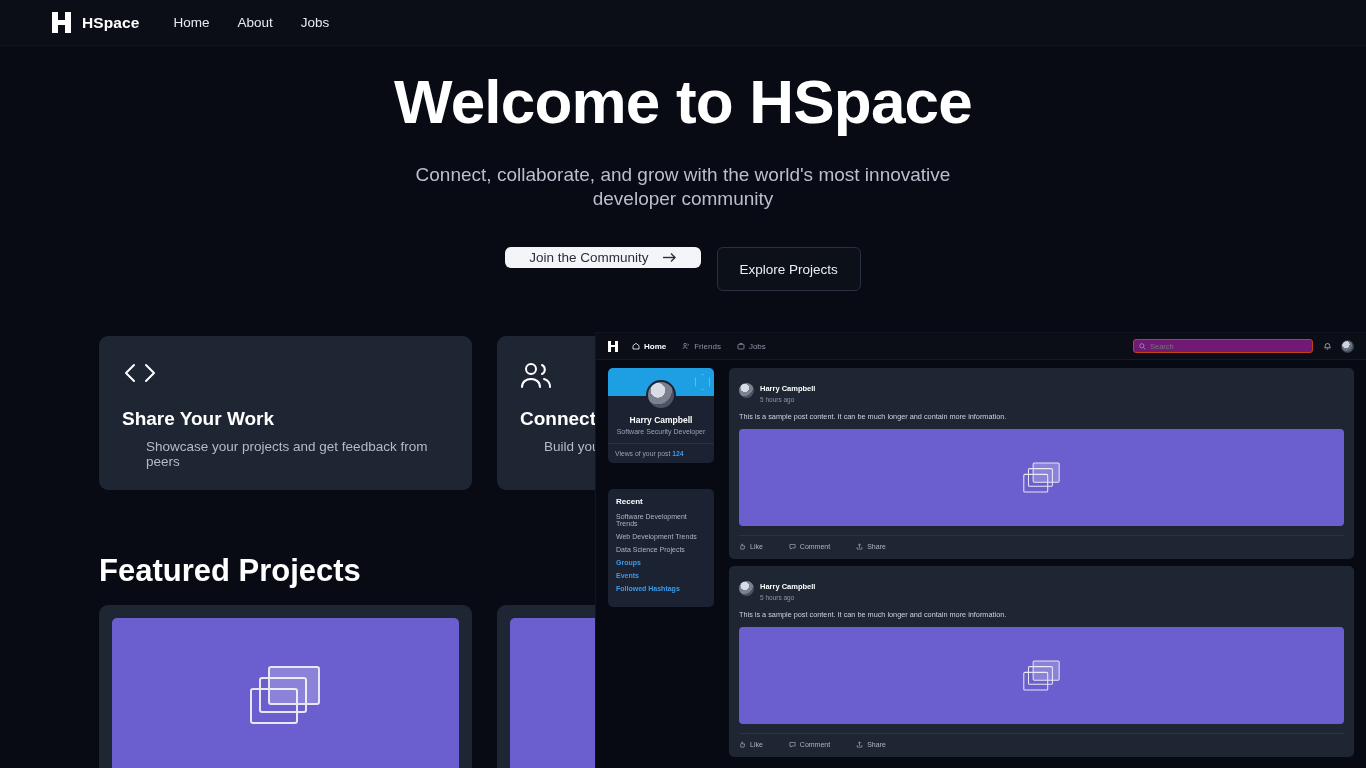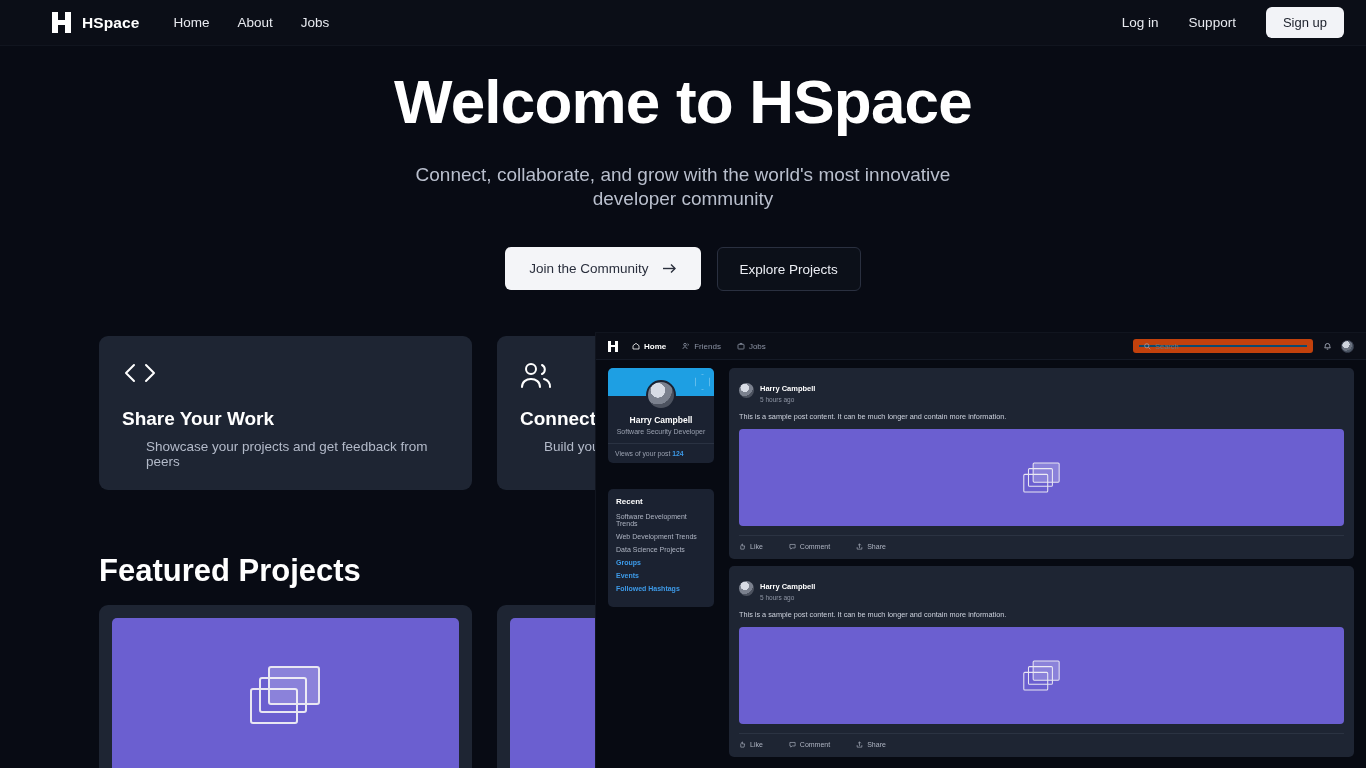--- a/index.html
+++ b/index.html
@@ -43,21 +43,21 @@
   .hero { position: absolute; top: 46px; left: 0; width: 1366px; text-align: center; }
   .hero h1 {
     margin-top: 20px; color: #ffffff; font-size: 62px; font-weight: bold; letter-spacing: -0.8px;
   }
   .hero-sub {
     margin: 26px auto 0; width: 560px; color: #b9bfcd; font-size: 19px; line-height: 24px;
   }
   .hero-btns { margin-top: 36px; display: flex; justify-content: center; gap: 16px; }
   .btn-primary {
     background: #f4f5f8; color: #2a2f3d; font-size: 13.5px; border: none;
-    padding: 0 24px; height: 43px; border-radius: 6px; cursor: pointer;
+    padding: 0 24px; height: 21px; border-radius: 6px; cursor: pointer;
     display: inline-flex; align-items: center; gap: 13px;
     font-family: "Liberation Sans", sans-serif;
   }
   .btn-outline {
     background: #0c1019; color: #eceef4; font-size: 13.5px;
     border: 1px solid #2a3040; padding: 0 22px; height: 44px; border-radius: 6px; cursor: pointer;
     font-family: "Liberation Sans", sans-serif;
   }
 
   
@@ -105,22 +105,22 @@
   }
   .ov-logo { width: 10px; height: 11px; position: relative; margin-right: 14px; }
   .ov-logo::before, .ov-logo::after {
     content: ""; position: absolute; top: 0; width: 3.2px; height: 11px; background: #fff;
   }
   .ov-logo::before { left: 0; } .ov-logo::after { right: 0; }
   .ov-logo .lb { position: absolute; top: 4px; left: 0; width: 10px; height: 2.6px; background: #fff; }
   .ov-link { display: flex; align-items: center; gap: 4px; margin-right: 16px; color: #8d94a5; font-size: 8px; text-decoration: none; }
   .ov-link.active { color: #ffffff; font-weight: bold; }
   .ov-search {
-    margin-left: auto; width: 180px; height: 14px; border: 6px solid #c2410c; border-radius: 3px;
-    background: #0c4a6e; display: flex; align-items: center; padding: 0 5px; gap: 4px;
+    margin-left: auto; width: 180px; height: 14px; border: 1px solid #c2410c; border-radius: 3px;
+    background: #701a75; display: flex; align-items: center; padding: 0 5px; gap: 4px;
   }
   .ov-search input {
     background: transparent; border: none; outline: none; color: #9aa1b1; font-size: 7.5px;
     width: 100%; font-family: "Liberation Sans", sans-serif;
   }
   .ov-bell { margin-left: 10px; color: #b4bac8; font-size: 9px; }
   .ov-avatar {
     margin-left: 9px; width: 13px; height: 13px; border-radius: 50%;
     background: radial-gradient(circle at 35% 30%, #cfd4de 0 35%, #6b7280 36% 60%, #4b5563 61% 100%);
     border: 1px solid #3a4050;
@@ -187,25 +187,20 @@
     <div class="brand">
       <span class="logo-h">
           <span class="logo-bar"></span>
         </span>
       <span class="brand-name">HSpace</span>
     </div>
     <div class="nav-links">
       <a href="#">Home</a>
       <a href="#">About</a>
       <a href="#">Jobs</a>
-    </div>
-    <div class="nav-right">
-      <a href="#">Log in</a>
-      <a href="#">Support</a>
-      <button class="signup-btn">Sign up</button>
     </div>
   </div>
 
   <div class="hero">
     <h1>Welcome to HSpace</h1>
     <p class="hero-sub">Connect, collaborate, and grow with the world's most innovative developer community</p>
     <div class="hero-btns">
       <button class="btn-primary">
         <span>Join the Community</span>
         <span>

